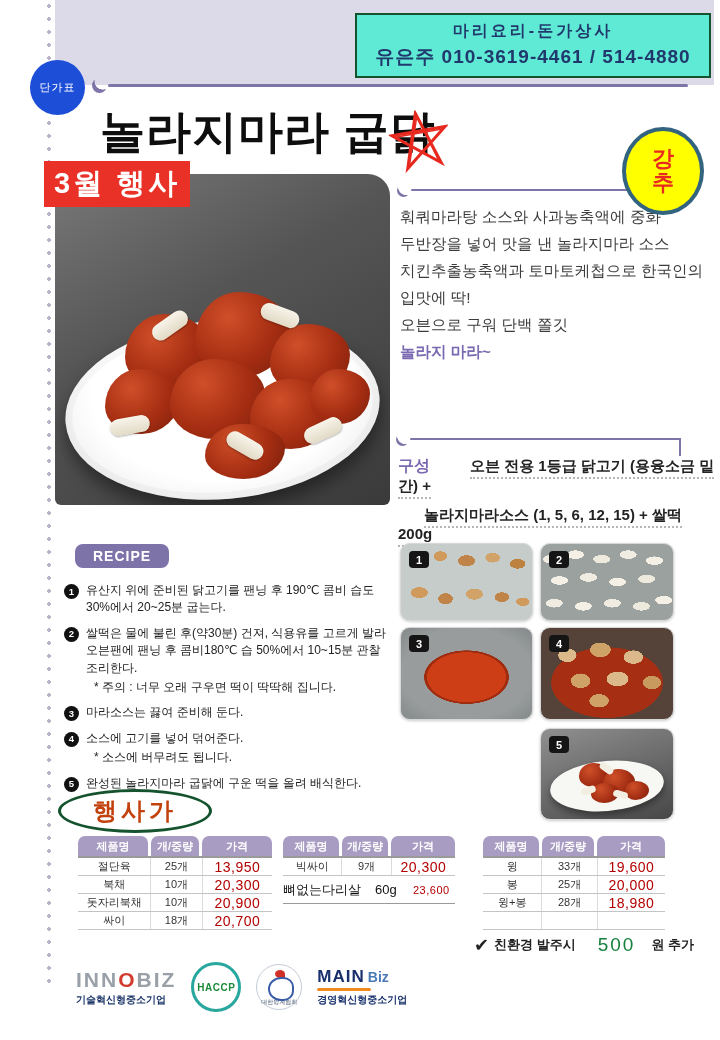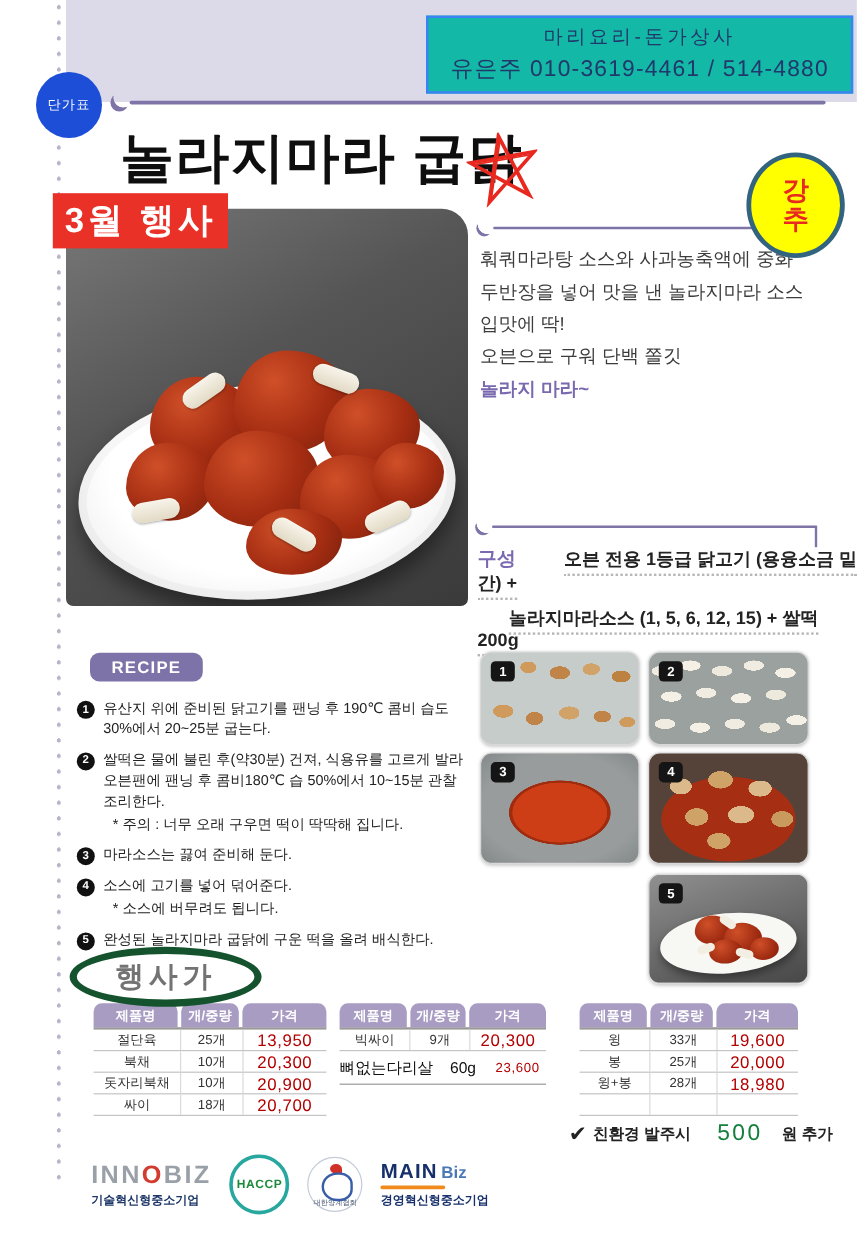--- a/index.html
+++ b/index.html
@@ -7,23 +7,23 @@
         font-family:"Liberation Sans","DejaVu Sans",sans-serif;}
 
   
   .top-band{position:absolute;left:55px;top:0;right:6px;height:85px;background:#dcd9e8;}
   .dotline{position:absolute;left:46px;top:0;width:6px;height:988px;
            background-image:radial-gradient(circle 1.7px at 3px 6px,#b9b2c9 1.6px,transparent 1.9px);
            background-size:6px 13px;}
   .tab-circle{position:absolute;left:30px;top:60px;width:55px;height:55px;border-radius:50%;
               background:#1d4ed8;color:#fff;display:flex;align-items:center;justify-content:center;
               font-size:11px;letter-spacing:1px;z-index:4;}
-  .contact-box{position:absolute;left:355px;top:13px;width:352px;height:61px;background:#14b8a6;
-               border:2px solid #3b82f6;display:flex;flex-direction:column;align-items:center;
-               justify-content:center;color:#20386b;font-weight:normal;z-index:5;}
+  .contact-box{position:absolute;left:355px;top:13px;width:352px;height:61px;background:#5eead4;
+               border:2px solid #14532d;display:flex;flex-direction:column;align-items:center;
+               justify-content:center;color:#20386b;font-weight:bold;z-index:5;}
   .contact-box .company{font-size:16px;letter-spacing:3px;}
   .contact-box .phone{font-size:19px;letter-spacing:1px;margin-top:2px;}
 
   .moon{position:absolute;width:15px;height:15px;border-radius:50%;
         background:radial-gradient(circle at 72% 22%, transparent 0 8px, #7f74a8 8.5px);}
   .hline{position:absolute;height:3px;background:#7f74a8;border-radius:2px;}
   #moon-top{left:92px;top:78px;}
   #hline-top{left:108px;top:84px;width:580px;}
 
   
@@ -132,23 +132,23 @@
        #55433a;}
   #p5{left:540px;top:728px;width:132px;height:90px;
       background:linear-gradient(160deg,#909090,#474747);}
   .p5-plate{position:absolute;left:7%;top:36%;width:86%;height:56%;border-radius:50%;
             background:#f7f7f4;transform:rotate(-5deg);box-shadow:0 4px 7px rgba(0,0,0,.4);}
   .p5-blob{position:absolute;border-radius:48% 52% 55% 45%/55% 48% 52% 45%;
            background:radial-gradient(circle at 35% 30%,#cf4f28,#a02c12 60%,#7c1f0c);}
   .p5-rice{position:absolute;width:15px;height:7px;border-radius:4px;background:#f3eee2;}
 
   
-  .event-price{position:absolute;left:58px;top:789px;width:148px;height:38px;border:6px solid #14532d;
+  .event-price{position:absolute;left:58px;top:789px;width:148px;height:38px;border:3px solid #14532d;
                border-radius:50%;display:flex;align-items:center;justify-content:center;
-               color:#737373;font-size:24px;font-weight:900;letter-spacing:4px;z-index:3;text-align:center;}
+               color:#c2410c;font-size:24px;font-weight:900;letter-spacing:4px;z-index:3;text-align:center;}
   .ptable{position:absolute;top:836px;}
   .thead{display:flex;height:20px;}
   .th{background:#a89cc3;color:#fff;font-size:11px;font-weight:bold;display:flex;align-items:center;
       justify-content:center;border-radius:7px 7px 0 0;margin-right:3px;}
   .th:last-child{margin-right:0;}
   .tbody{border-top:2px solid #9a9a9a;}
   .trow{display:flex;height:17px;border-bottom:1px solid #c4c4c4;align-items:stretch;}
   .td{display:flex;align-items:center;justify-content:center;font-size:11px;color:#333;}
   .td + .td{border-left:1px solid #dadada;}
   .price{color:#b30000;font-size:14px;letter-spacing:.5px;}
@@ -240,20 +240,21 @@
     <div class="rice" style="left:55px;top:243px;transform:rotate(-10deg);"></div>
     <div class="rice" style="left:170px;top:263px;transform:rotate(30deg);"></div>
     <div class="rice" style="left:248px;top:248px;transform:rotate(-25deg);"></div>
   </div>
 
   <span class="moon" id="moon-desc"></span>
   <span class="hline" id="hline-desc"></span>
   <div class="desc">
     <div class="dline">훠쿼마라탕 소스와 사과농축액에 중화</div>
     <div class="dline">두반장을 넣어 맛을 낸 놀라지마라 소스</div>
+    <div class="dline">치킨추출농축액과 토마토케첩으로 한국인의</div>
     <div class="dline">입맛에 딱!</div>
     <div class="dline">오븐으로 구워 단백 쫄깃</div>
     <div class="dline highlight">놀라지 마라~</div>
   </div>
 
   <span class="moon" id="moon-comp"></span>
   <span class="hline" id="hline-comp"></span>
   <span class="comp-tick"></span>
   <div class="composition">
     <div class="comp-line1">

